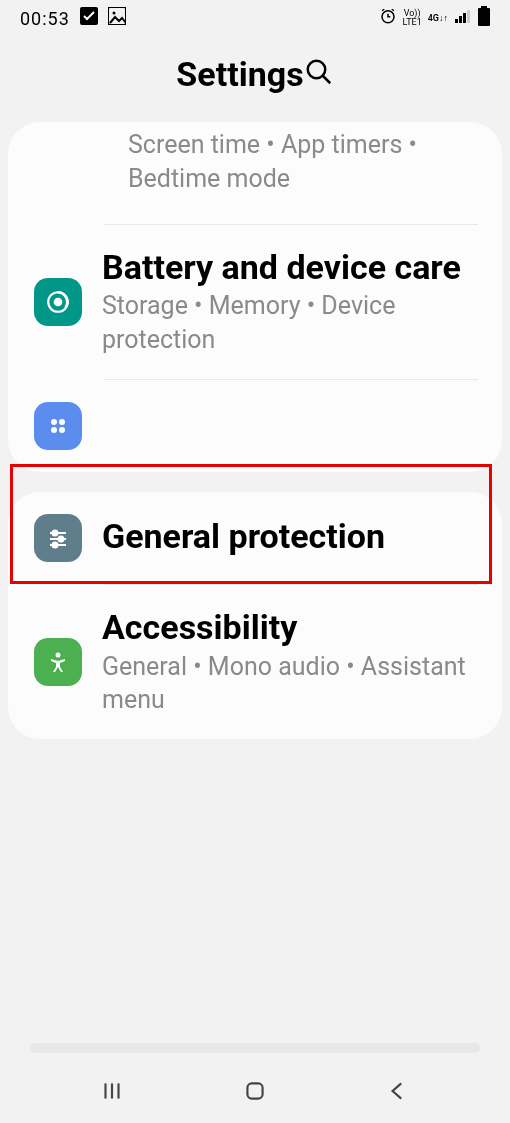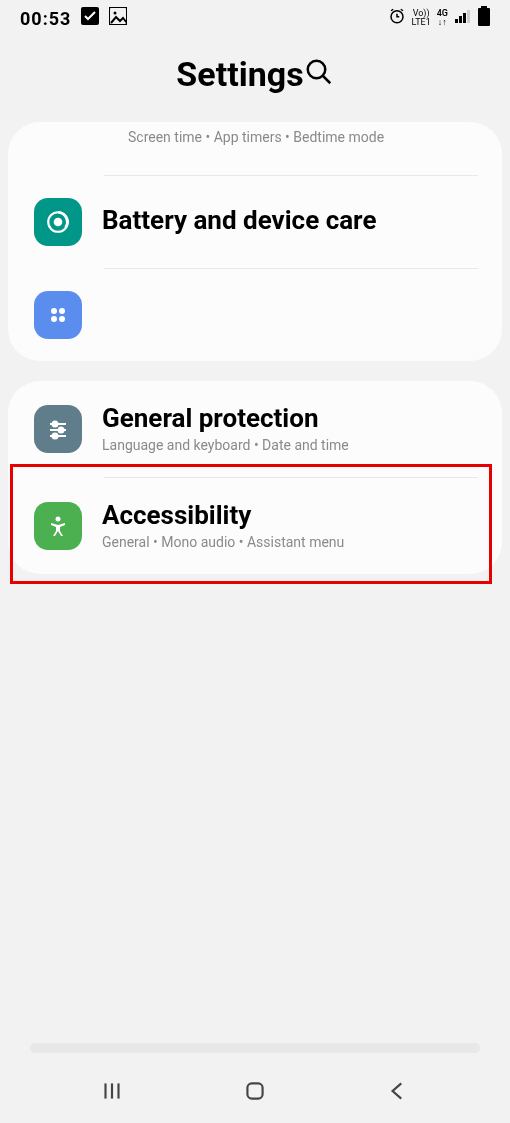--- a/index.html
+++ b/index.html
@@ -15,21 +15,21 @@
       height: 36px;
       display: flex;
       justify-content: space-between;
       align-items: center;
       padding: 0 20px;
       font-size: 18px;
       color: #000;
     }
     .status-left { display: flex; align-items: center; gap: 10px; }
     .status-right { display: flex; align-items: center; gap: 6px; text-align: right; }
-    .status-time { font-weight: 700; letter-spacing: 1px; }
+    .status-time { font-weight: 400; letter-spacing: 1px; }
     .status-text-tiny { font-size: 9px; line-height: 9px; }
     .header {
       display: flex;
       justify-content: center;
       align-items: center;
       padding: 18px 34px 28px 34px;
     }
     .header-title {
       font-size: 34px;
       font-weight: 700;
@@ -65,28 +65,28 @@
       justify-content: center;
       flex-shrink: 0;
       margin-left: 2px;
     }
     .row-icon.teal { background: #009688; }
     .row-icon.blue { background: #5b8def; }
     .row-icon.slate { background: #607d8b; }
     .row-icon.green { background: #4caf50; }
     .row-text { flex: 1; }
     .row-title {
-      font-size: 26px;
+      font-size: 34px;
       font-weight: 700;
       color: #000;
       line-height: 1.2;
       margin-bottom: 2px;
     }
     .row-sub {
-      font-size: 14px;
+      font-size: 25px;
       color: #8a8a8a;
       line-height: 1.35;
     }
     .highlight-box {
       position: absolute;
       border: 3px solid #e60000;
       pointer-events: none;
       z-index: 10;
     }
     .nav-bar {
@@ -139,21 +139,21 @@
       <svg width="18" height="18" viewBox="0 0 24 24">
           <circle cx="12" cy="13" r="8" fill="none" stroke="#000" stroke-width="2"></circle>
           <path d="M12 9 v4 h3" stroke="#000" stroke-width="2" fill="none"></path>
           <path d="M4 5 l3 -2 M20 5 l-3 -2" stroke="#000" stroke-width="2"></path>
         </svg>
     </span>
     <span style="display:flex;flex-direction:column;align-items:center;">
       <span class="status-text-tiny">Vo))</span>
       <span class="status-text-tiny">LTE1</span>
     </span>
-    <span style="display:flex;flex-direction:column;align-items:center;">
+    <span style="display:flex;flex-direction:row;align-items:center;">
       <span class="status-text-tiny" style="font-weight:600">4G</span>
       <span class="status-text-tiny">↓↑</span>
     </span>
     <span>
       <svg width="18" height="18" viewBox="0 0 18 18">
           <rect x="1" y="12" width="3" height="4" fill="#000"></rect>
           <rect x="5" y="9" width="3" height="7" fill="#000"></rect>
           <rect x="9" y="6" width="3" height="10" fill="#000"></rect>
           <rect x="13" y="3" width="3" height="13" fill="#ccc"></rect>
         </svg>
@@ -187,20 +187,21 @@
   <div class="row">
     <div class="row-icon teal">
       <svg width="26" height="26" viewBox="0 0 24 24" fill="none" stroke="#fff" stroke-width="2">
           <circle cx="12" cy="12" r="9"></circle>
           <circle cx="12" cy="12" r="4" fill="#fff" stroke="none"></circle>
           <path d="M12 3 a9 9 0 0 1 7 14" stroke="#fff" stroke-width="2.5"></path>
         </svg>
     </div>
     <div class="row-text">
       <div class="row-title">Battery and device care</div>
+      <div class="row-sub">Storage  •  Memory  •  Device protection</div>
     </div>
   </div>
   <div class="divider"></div>
   <div class="row" style="position:relative;">
     <div class="row-icon blue">
       <svg width="24" height="24" viewBox="0 0 24 24">
           <circle cx="8" cy="8" r="3" fill="#fff"></circle>
           <circle cx="16" cy="8" r="3" fill="#fff"></circle>
           <circle cx="8" cy="16" r="3" fill="#fff"></circle>
           <circle cx="16" cy="16" r="3" fill="#fff"></circle>
@@ -218,21 +219,20 @@
           <line x1="4" y1="7" x2="20" y2="7"></line>
           <circle cx="9" cy="7" r="2.5" fill="#fff"></circle>
           <line x1="4" y1="13" x2="20" y2="13"></line>
           <circle cx="15" cy="13" r="2.5" fill="#fff"></circle>
           <line x1="4" y1="19" x2="20" y2="19"></line>
           <circle cx="9" cy="19" r="2.5" fill="#fff"></circle>
         </svg>
     </div>
     <div class="row-text">
       <div class="row-title">General protection</div>
-      <div class="row-sub">Language and keyboard  •  Date and time</div>
     </div>
   </div>
   <div class="divider"></div>
   <div class="row">
     <div class="row-icon green">
       <svg width="24" height="24" viewBox="0 0 24 24" fill="#fff">
           <circle cx="12" cy="5" r="2.5"></circle>
           <path d="M5 9 l7 2 l7 -2 v2 l-5 2 v4 l3 5 h-2 l-3 -5 l-3 5 h-2 l3 -5 v-4 l-5 -2 z"></path>
         </svg>
     </div>

